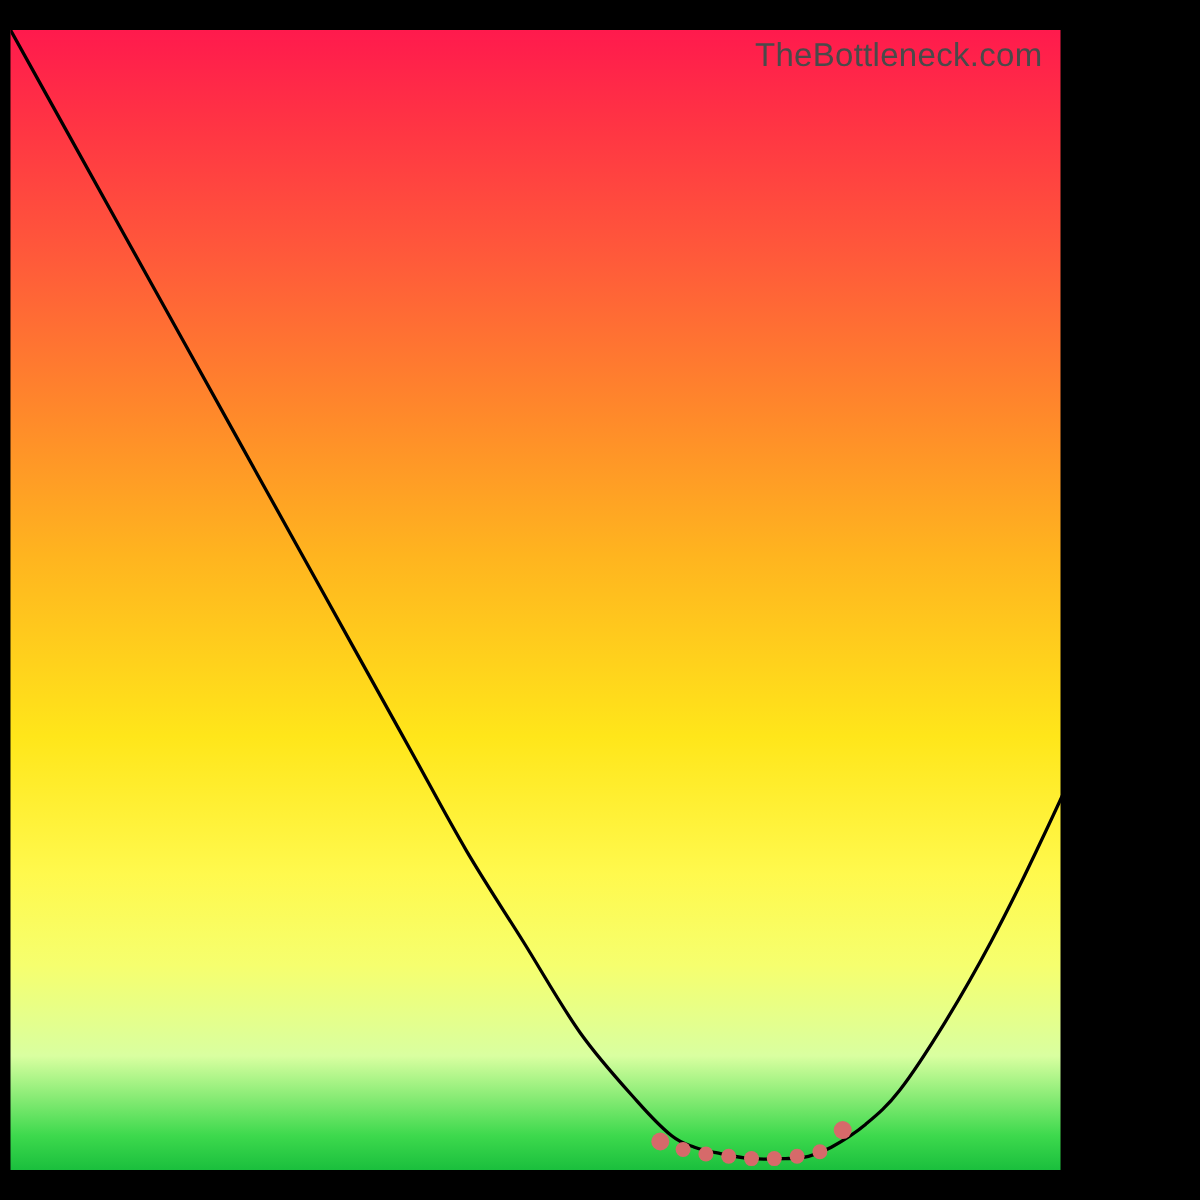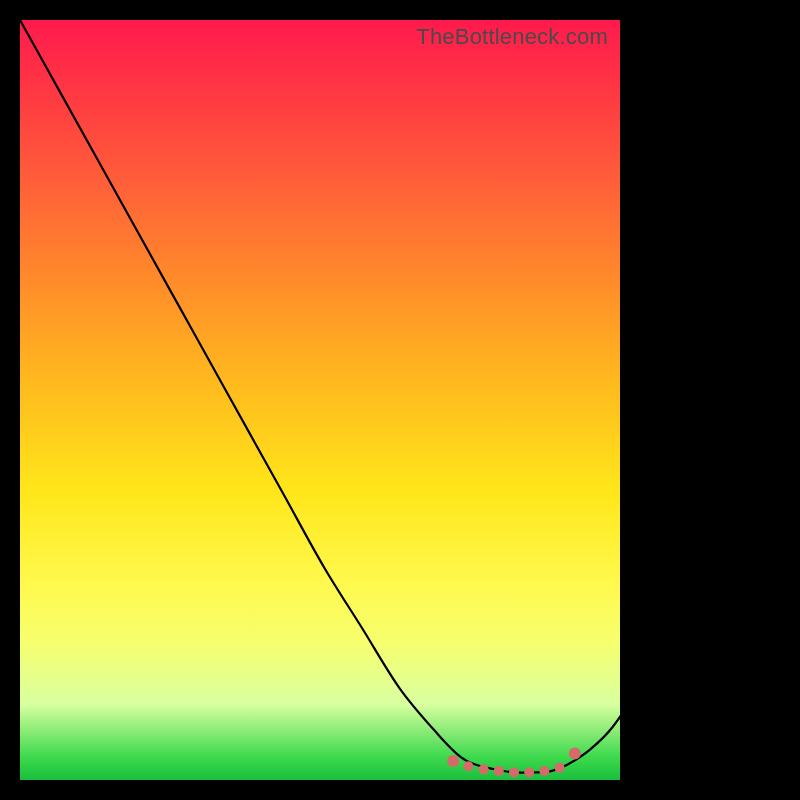--- a/index.html
+++ b/index.html
@@ -6,23 +6,23 @@
     margin: 0;
     padding: 0;
     width: 800px;
     height: 800px;
     background: #000;
     font-family: Arial, Helvetica, sans-serif;
     overflow: hidden;
   }
   .frame {
     position: absolute;
-    left: 20px;
+    left: 7px;
     top: 20px;
-    width: 600px;
+    width: 700px;
     height: 760px;
     background: linear-gradient(to bottom,
       #ff1a4d 0%,
       #ff3344 8%,
       #ff5a3a 20%,
       #ff8a2a 34%,
       #ffb41f 46%,
       #ffe61a 62%,
       #fff94d 74%,
       #f6ff6e 82%,

